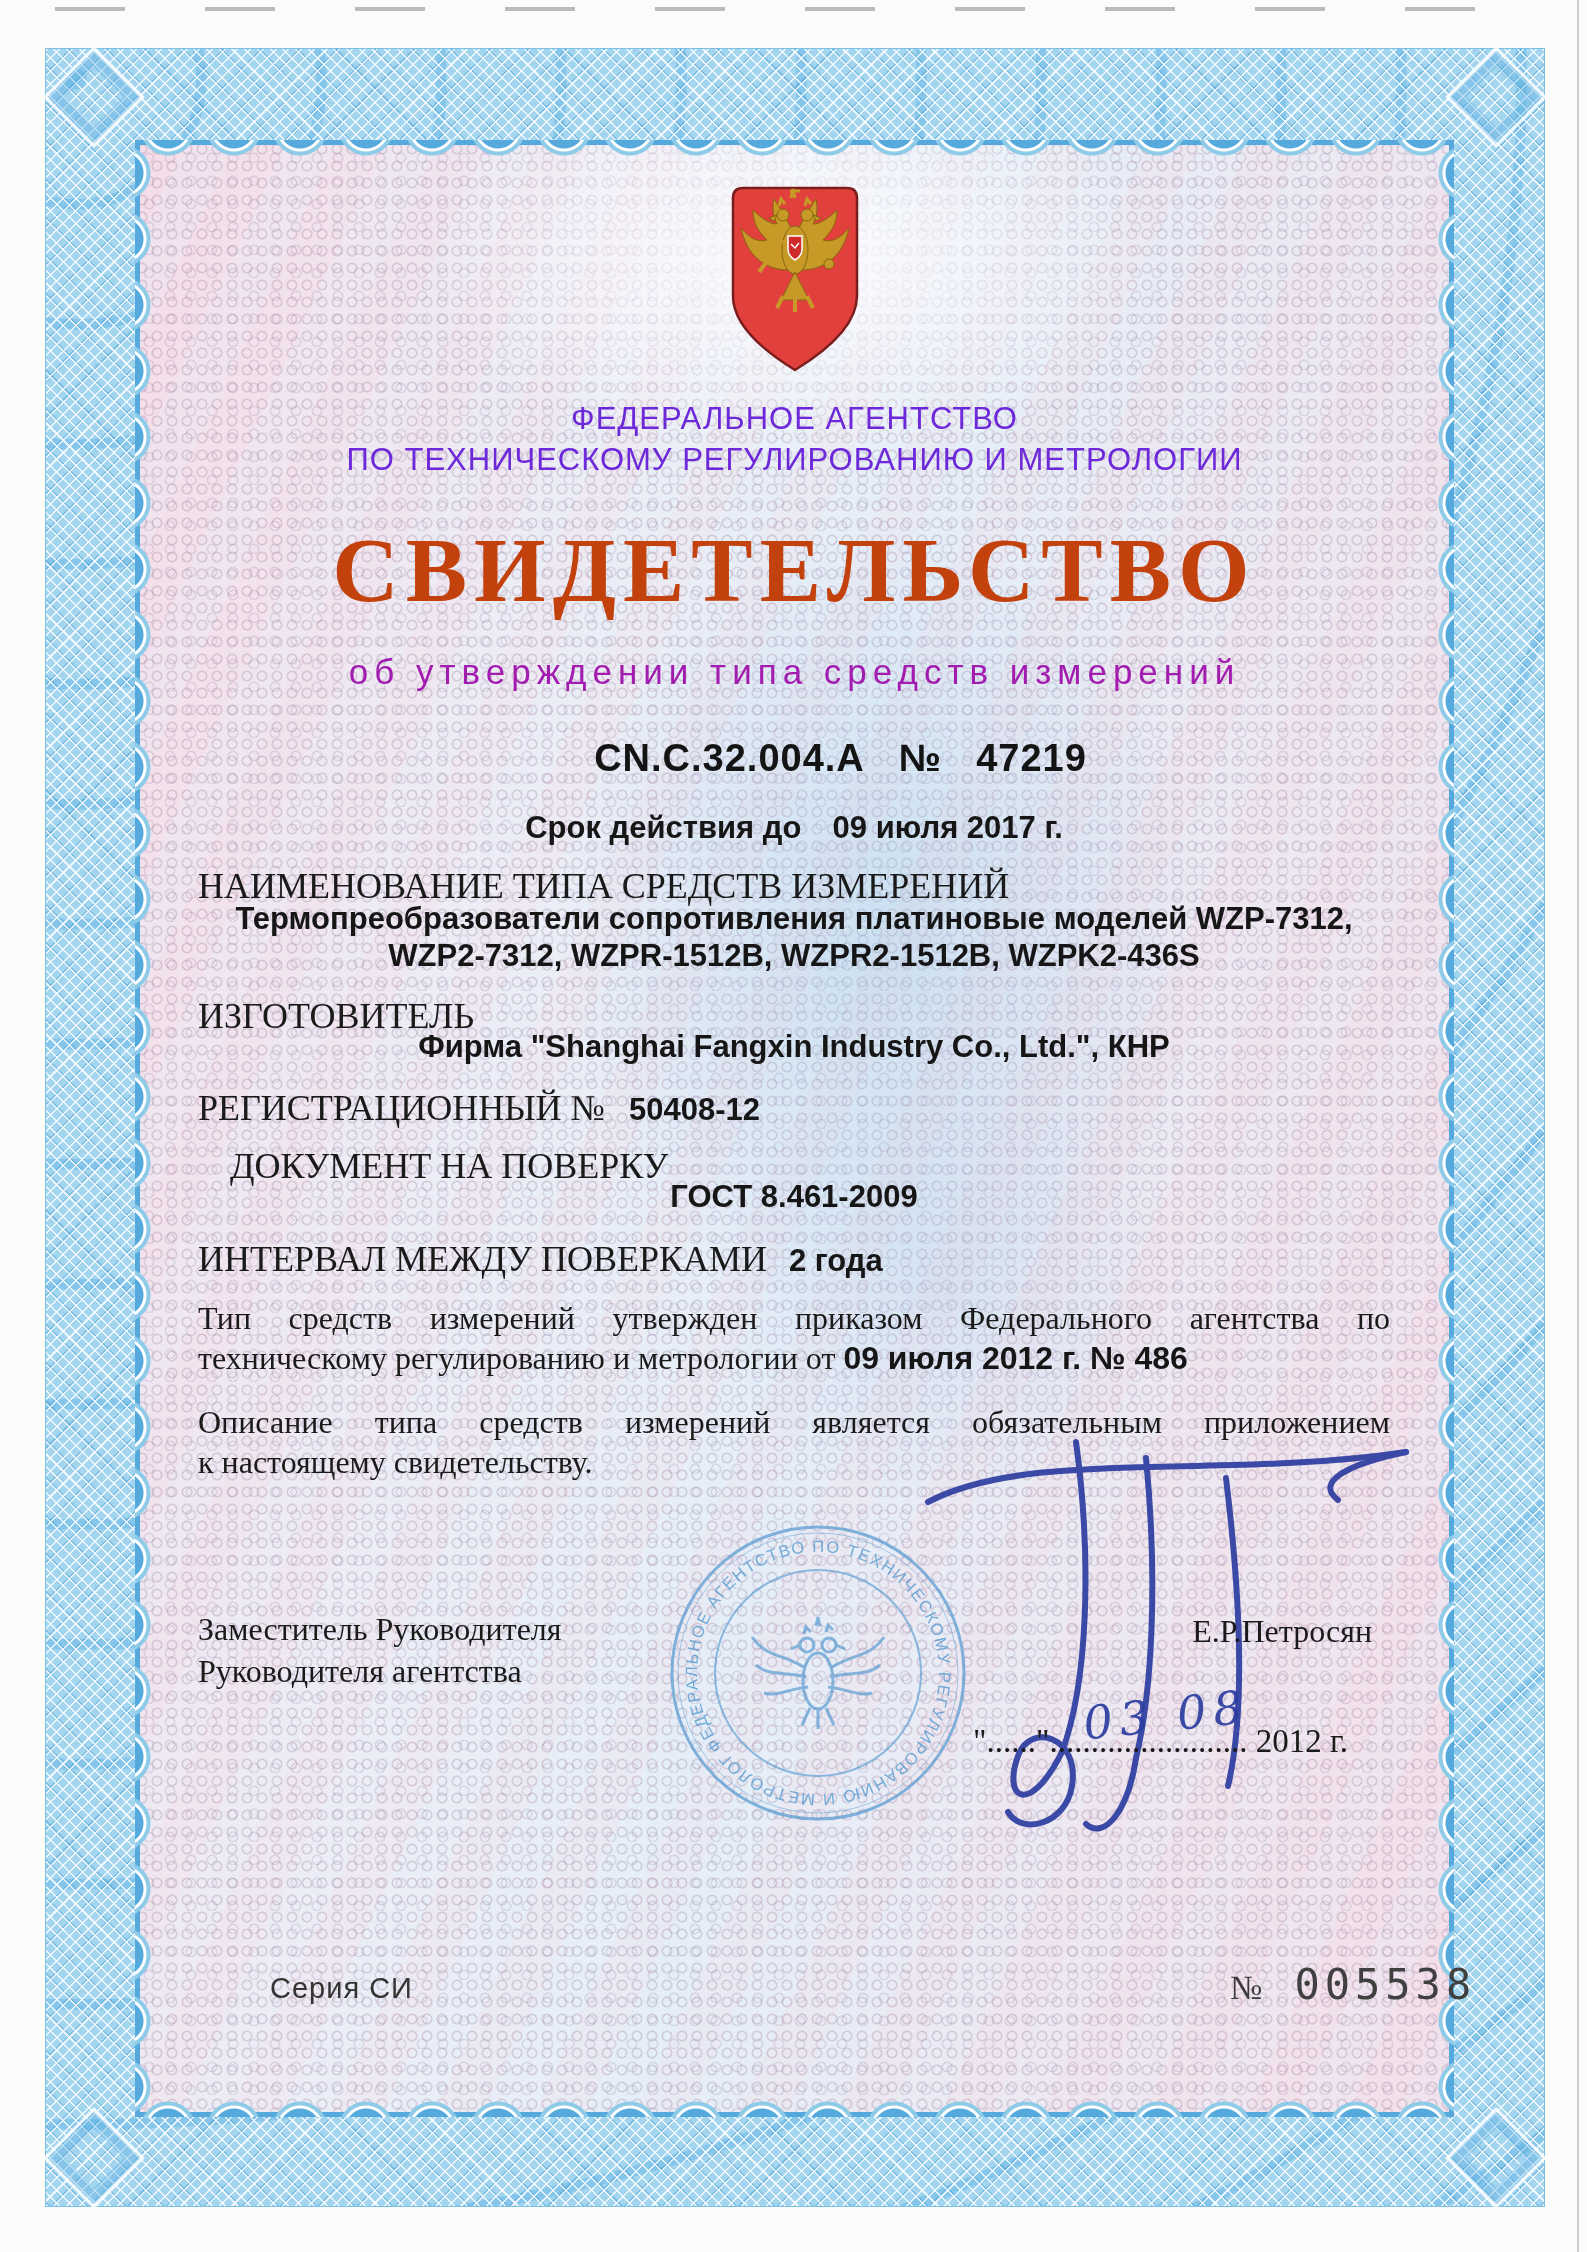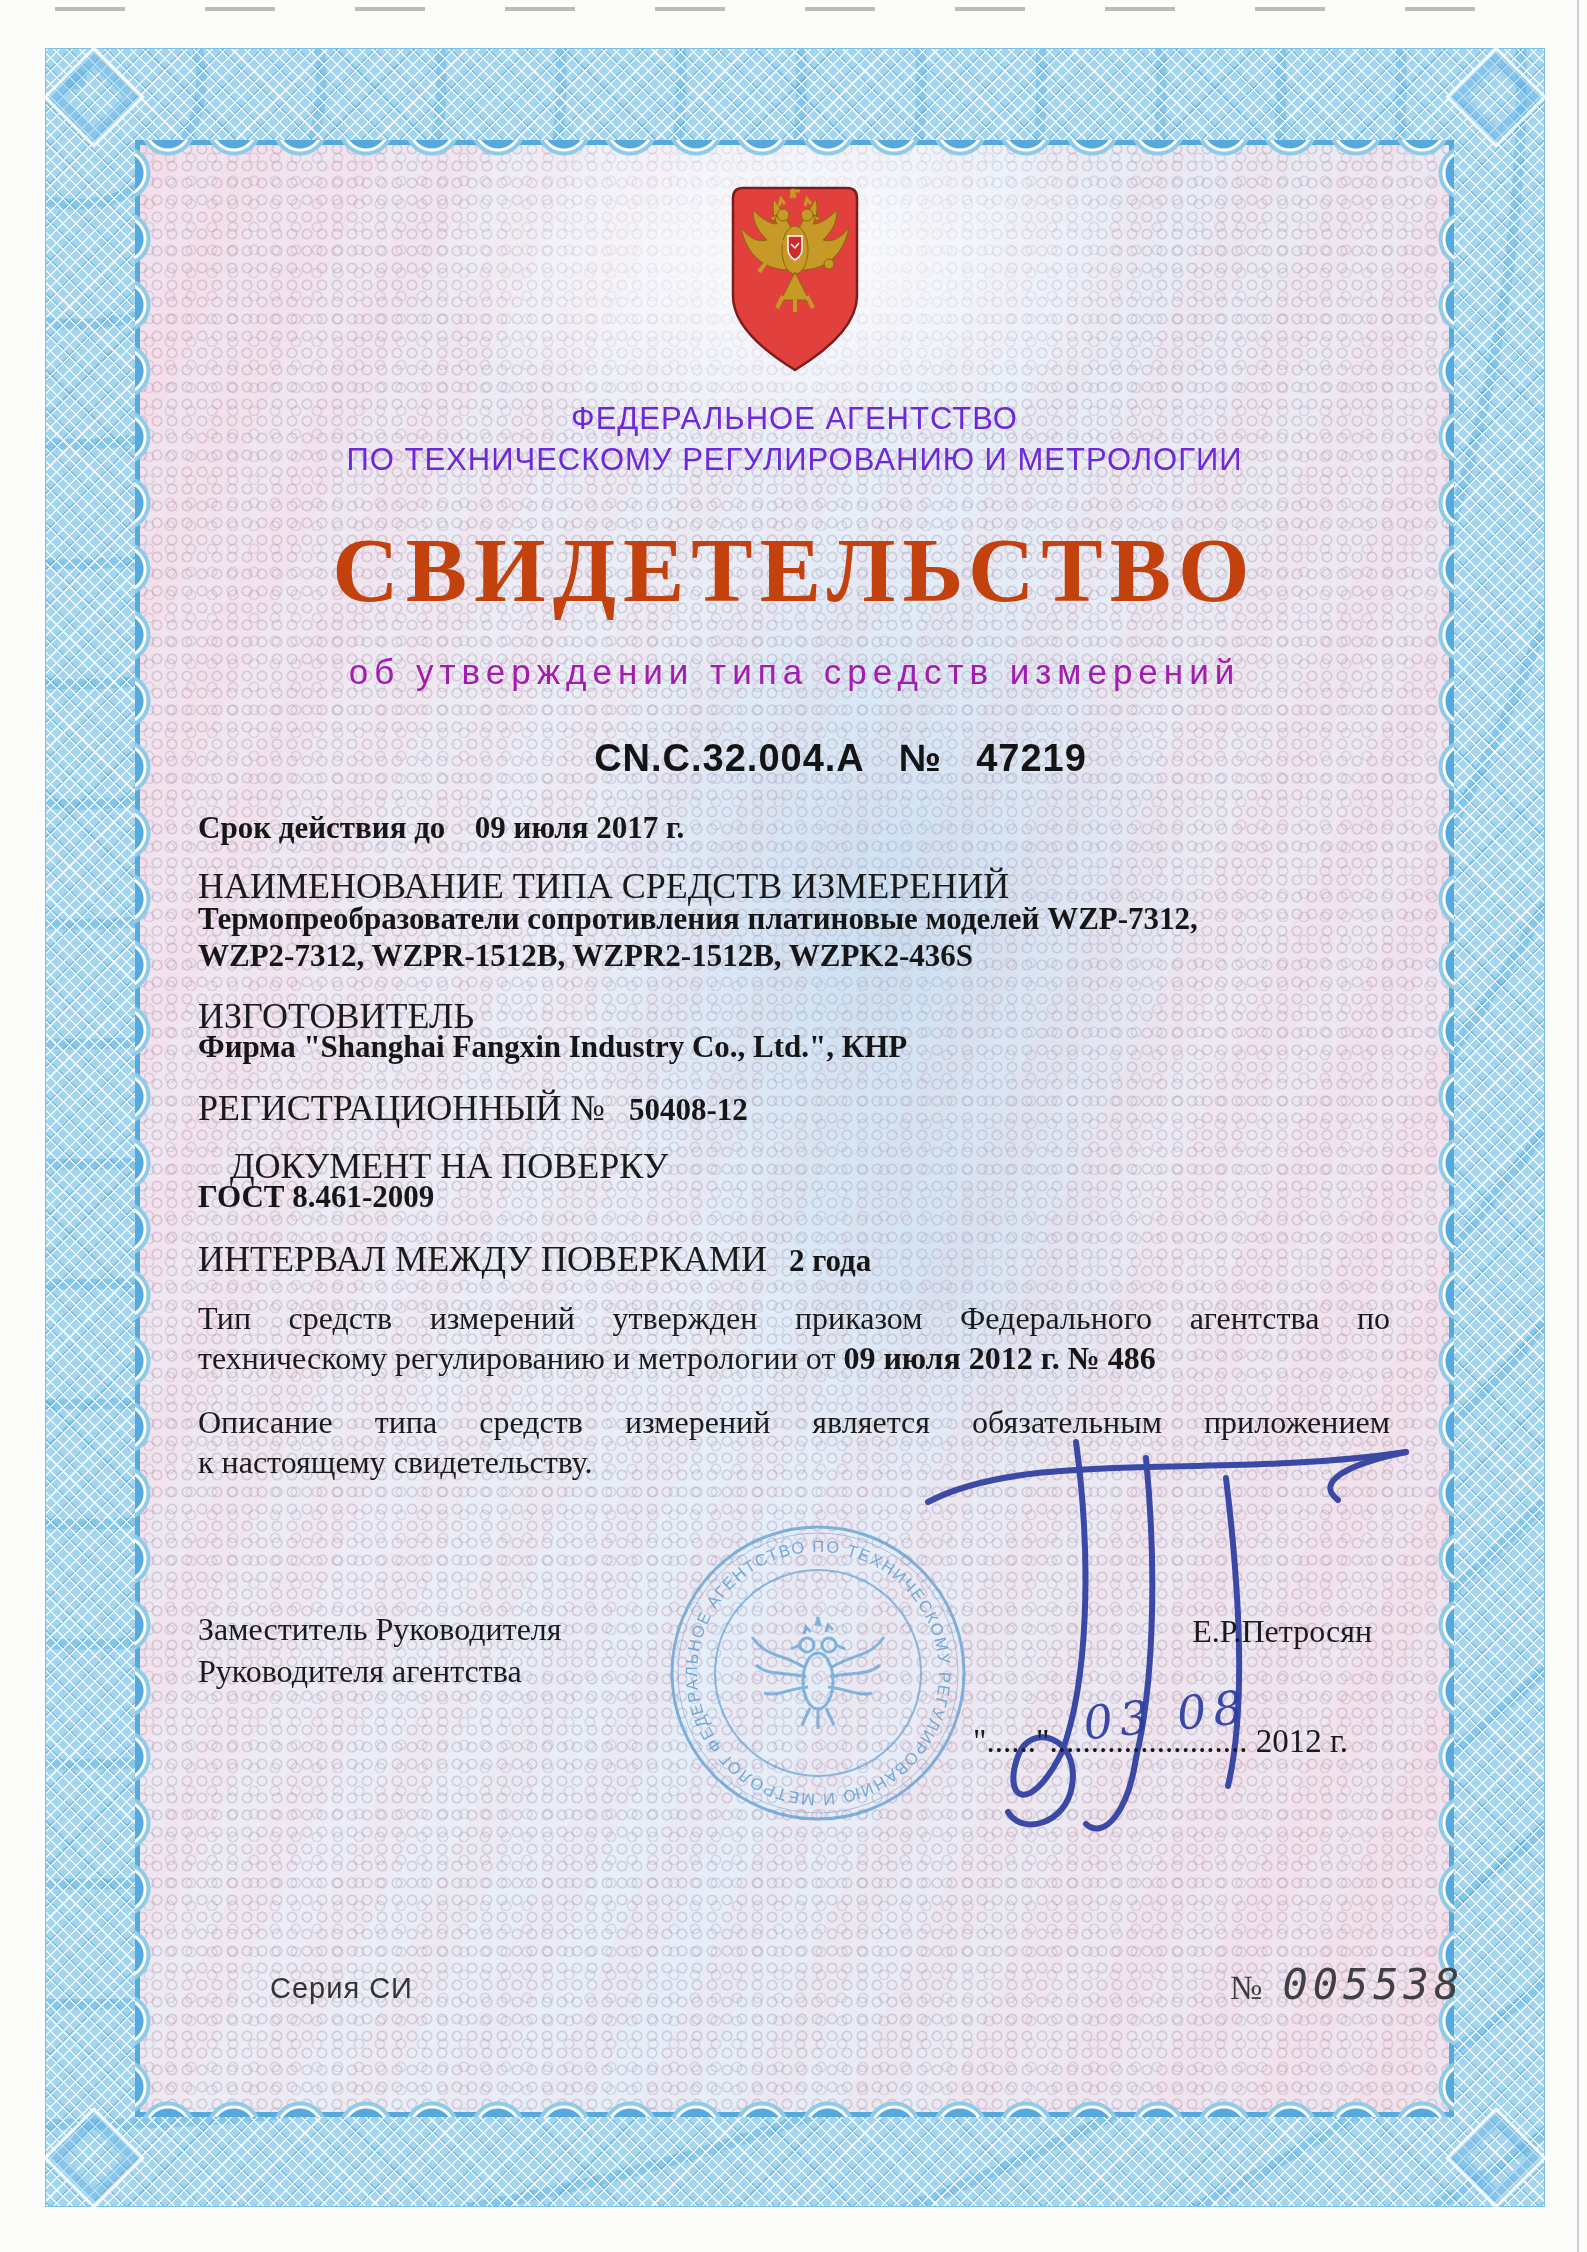--- a/index.html
+++ b/index.html
@@ -71,32 +71,32 @@
   .content{position:absolute;left:135px;top:140px;right:133px;bottom:135px;z-index:3;}
   .abs{position:absolute;}
   .ctr{left:0;width:100%;text-align:center;}
   .agency{font-family:"Liberation Sans",sans-serif;font-size:31px;line-height:41px;
           letter-spacing:1px;color:#6d28d9;}
   .big-title{font-size:92px;font-weight:bold;letter-spacing:7px;line-height:1;}
   .subtitle{font-family:"Liberation Sans",sans-serif;font-size:35px;letter-spacing:6px;color:#a21caf;}
   .certnum{font-family:"Liberation Sans",sans-serif;font-size:38px;font-weight:bold;color:#141414;letter-spacing:1px;padding-left:46px;}
   .certnum .gap{display:inline-block;width:34px;}
   .bodyl{left:63px;width:1192px;}
-  .boldsans{font-family:Liberation Serif, serif;font-weight:bold;font-size:31px;color:#161616;}
+  .boldsans{font-family:Liberation Sans, sans-serif;font-weight:bold;font-size:31px;color:#161616;text-align:center;}
   .seriflabel{font-size:36px;color:#1a1a1a;}
   .para{font-size:32px;line-height:40px;color:#1a1a1a;}
   .jline{text-align:justify;text-align-last:justify;}
   .sig-label{font-size:32px;line-height:42px;color:#1a1a1a;}
   .date-line{font-size:33px;color:#1a1a1a;}
   .hand{font-family:"DejaVu Serif",serif;font-style:italic;font-size:46px;letter-spacing:7px;
         color:#2c3da0;transform:rotate(-6deg);opacity:.92;}
   .series{font-family:"Liberation Sans",sans-serif;font-size:29px;letter-spacing:1px;color:#333;}
   .docnum{font-size:34px;color:#3c3c3c;}
   .docnum .digits{font-family:"DejaVu Sans Mono",monospace;font-size:42px;letter-spacing:5px;
-                  color:#404040;margin-left:20px;font-style:italic;}
+                  color:#404040;margin-left:32px;}
   .stamp-wrap{left:533px;top:1383px;width:300px;height:300px;opacity:.85;}
   .sig-wrap{left:755px;top:1280px;width:590px;height:530px;}
 </style>
 </head>
 <body>
 
 <div class="page">
   <div class="scan-top"></div>
   <div class="scan-right"></div>
 

